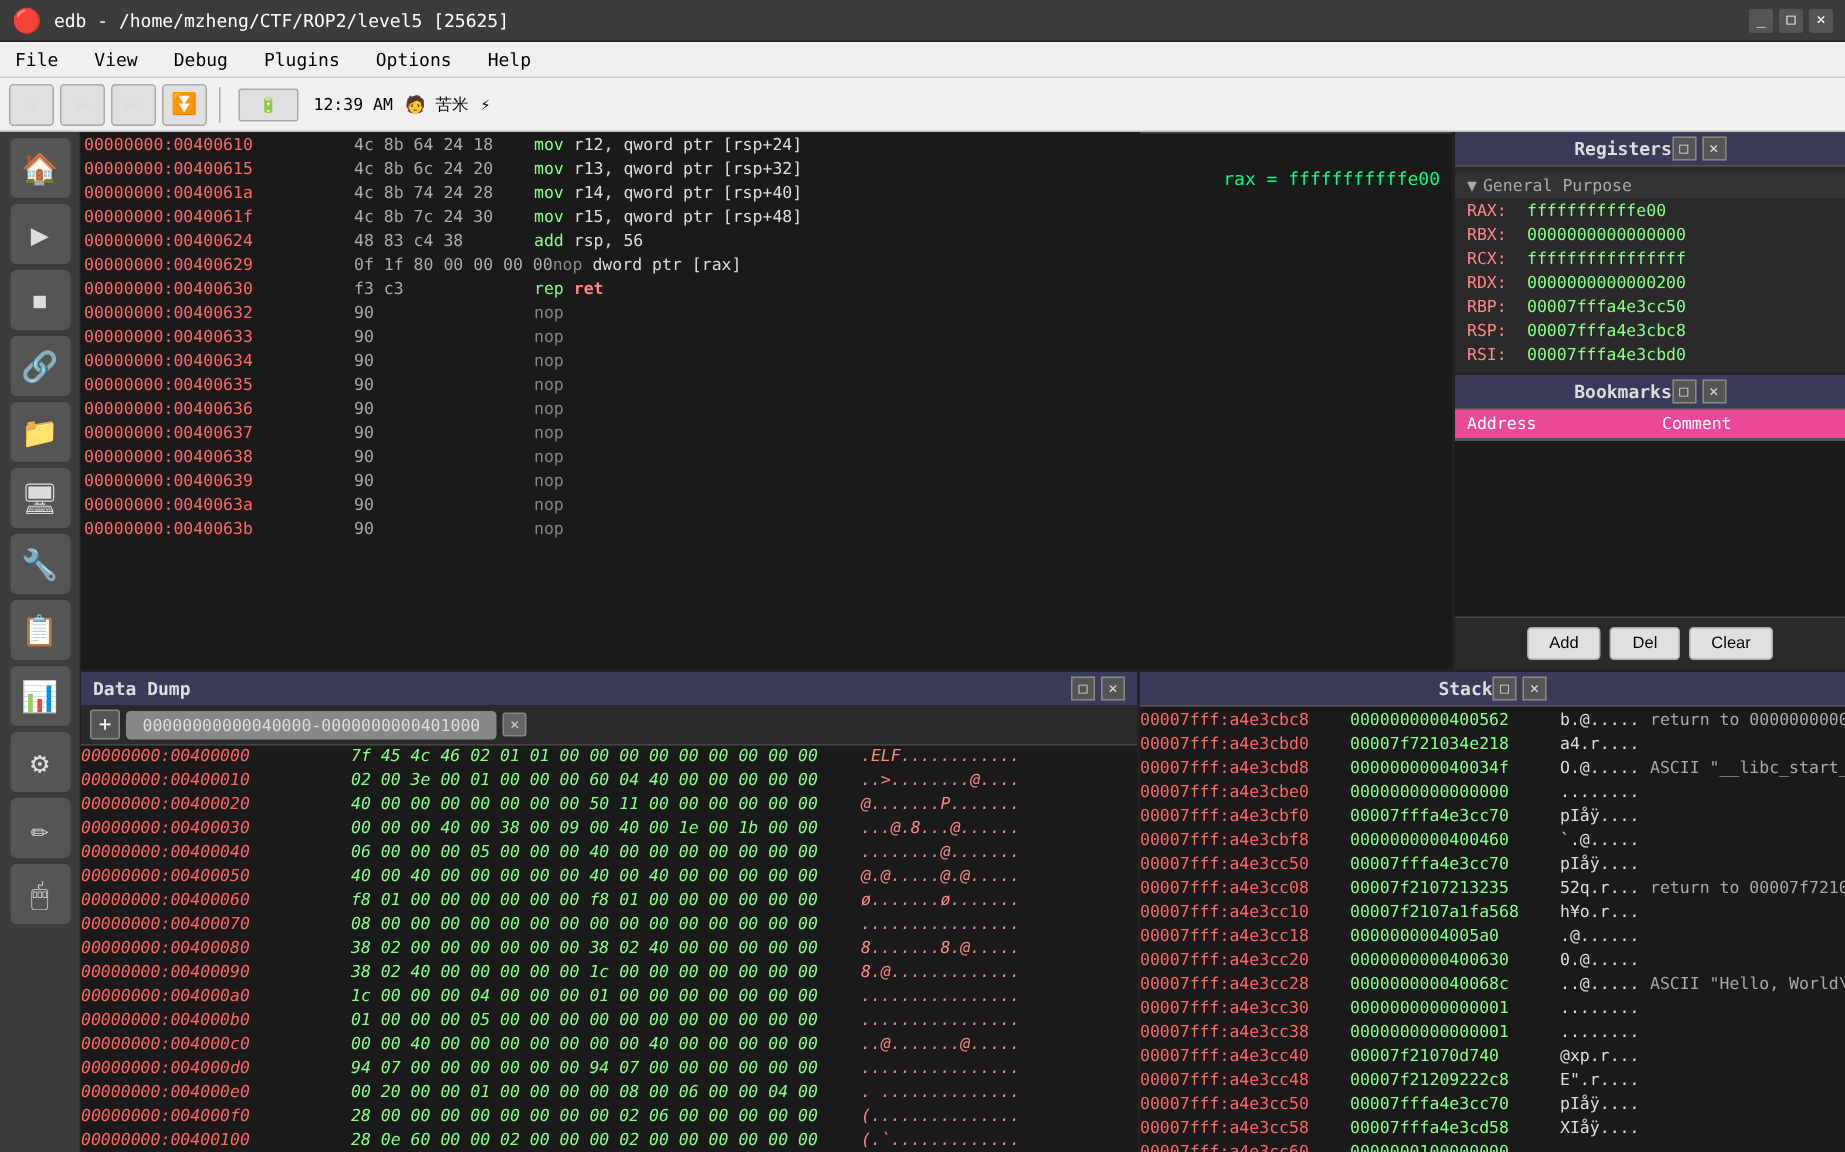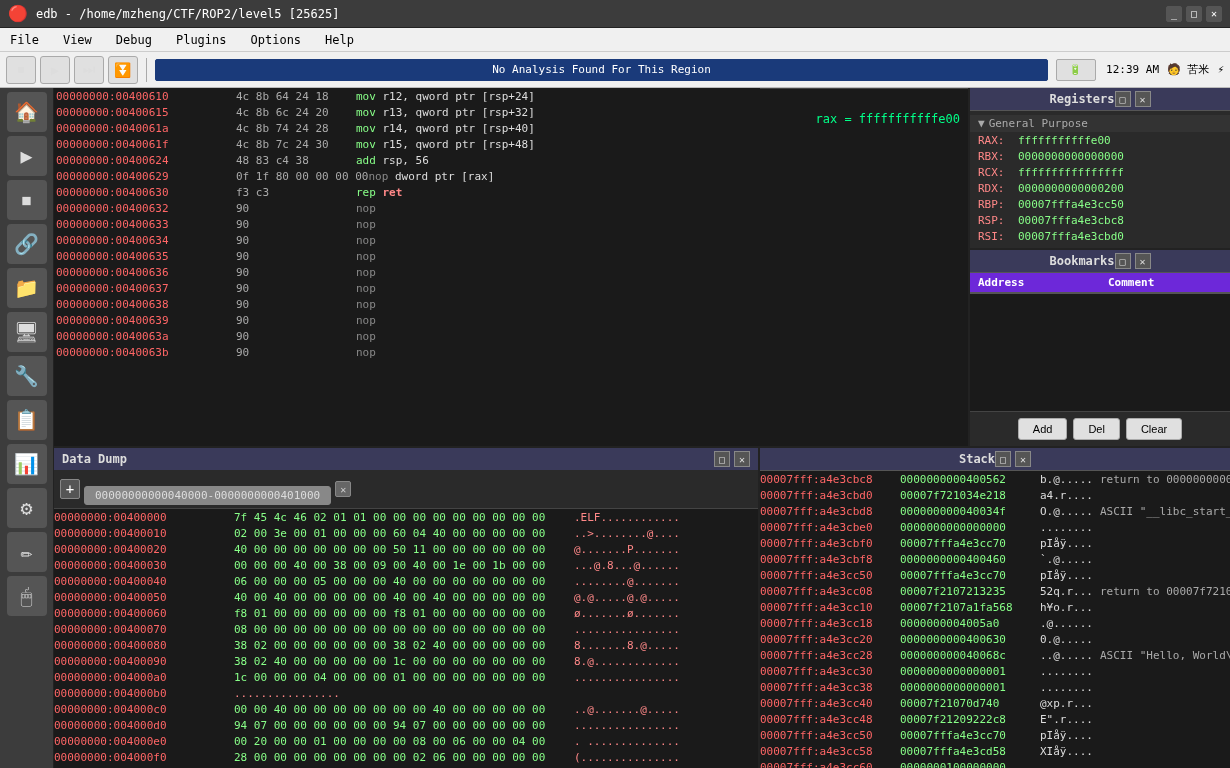--- a/index.html
+++ b/index.html
@@ -220,22 +220,22 @@
       border-top: 2px solid #222;
       display: flex;
       flex-direction: column;
       overflow: hidden;
     }
     #bookmarks-content {
       flex: 1;
       overflow-y: auto;
     }
     .bookmark-header {
-      font-weight: bold;
-      background: #6d28d9;
+      font-weight: normal;
+      background: #ec4899;
       color: #fff;
       padding: 3px 8px;
       font-size: 11px;
       border-bottom: 1px solid #555;
     }
     #bookmarks-buttons {
       display: flex;
       padding: 6px;
       gap: 6px;
       justify-content: center;
@@ -287,45 +287,46 @@
     }
     .dump-tab {
       background: #555;
       color: #ddd;
       padding: 2px 10px;
       border-radius: 3px;
       font-size: 11px;
       cursor: pointer;
       border: 1px solid #888;
     }
-    .dump-tab.active { background: #888; margin-top: 13px; }
+    .dump-tab.active { background: #888; }
     .dump-tab-close {
       background: #666;
       color: #ccc;
       border: 1px solid #888;
       border-radius: 2px;
       width: 16px;
       height: 16px;
       display: flex;
       align-items: center;
       justify-content: center;
       font-size: 10px;
       cursor: pointer;
     }
     #data-dump-content {
       flex: 1;
       overflow-y: auto;
       overflow-x: hidden;
     }
     .dump-row {
       display: flex;
-      align-items: center;
+      align-items: flex-start;
       height: 16px;
       font-size: 11px;
       white-space: nowrap;
+      font-style: italic;
     }
     .dump-addr { color: #ff6666; min-width: 180px; }
     .dump-bytes { color: #88ff88; min-width: 340px; font-family: monospace; }
     .dump-ascii { color: #ff8888; min-width: 120px; }
 
     
     #stack-panel {
       width: 470px;
       background: #1a1a1a;
       display: flex;
@@ -374,23 +375,20 @@
   <span class="menu-item">Options</span>
   <span class="menu-item">Help</span>
 </div>
 
 <div id="toolbar">
   <div class="toolbar-btn">⏹</div>
   <div class="toolbar-btn">▶</div>
   <div class="toolbar-btn">⏭</div>
   <div class="toolbar-btn">⏬</div>
   <div class="toolbar-separator"></div>
-  <div class="progress-bar-container">
-    <span class="progress-bar-text">No Analysis Found For This Region</span>
-  </div>
   <div style="width:40px;height:22px;background:#e0e0e0;border:1px solid #aaa;border-radius:2px;margin-left:4px;display:flex;align-items:center;justify-content:center;">
     <span style="font-size:10px;color:#333;">🔋</span>
   </div>
   <div style="margin-left:6px;color:#000;font-size:11px;display:flex;gap:8px;align-items:center;">
     <span>12:39 AM</span>
     <span>🧑 苦米</span>
     <span>⚡</span>
   </div>
 </div>
 
@@ -646,20 +644,21 @@
               <span class="dump-bytes">38 02 40 00 00 00 00 00  1c 00 00 00 00 00 00 00</span>
               <span class="dump-ascii">8.@.............</span>
             </div>
             <div class="dump-row">
               <span class="dump-addr">00000000:004000a0</span>
               <span class="dump-bytes">1c 00 00 00 04 00 00 00  01 00 00 00 00 00 00 00</span>
               <span class="dump-ascii">................</span>
             </div>
             <div class="dump-row">
               <span class="dump-addr">00000000:004000b0</span>
+              <span class="dump-bytes">01 00 00 00 05 00 00 00  00 00 00 00 00 00 00 00</span>
               <span class="dump-ascii">................</span>
             </div>
             <div class="dump-row">
               <span class="dump-addr">00000000:004000c0</span>
               <span class="dump-bytes">00 00 40 00 00 00 00 00  00 00 40 00 00 00 00 00</span>
               <span class="dump-ascii">..@.......@.....</span>
             </div>
             <div class="dump-row">
               <span class="dump-addr">00000000:004000d0</span>
               <span class="dump-bytes">94 07 00 00 00 00 00 00  94 07 00 00 00 00 00 00</span>

